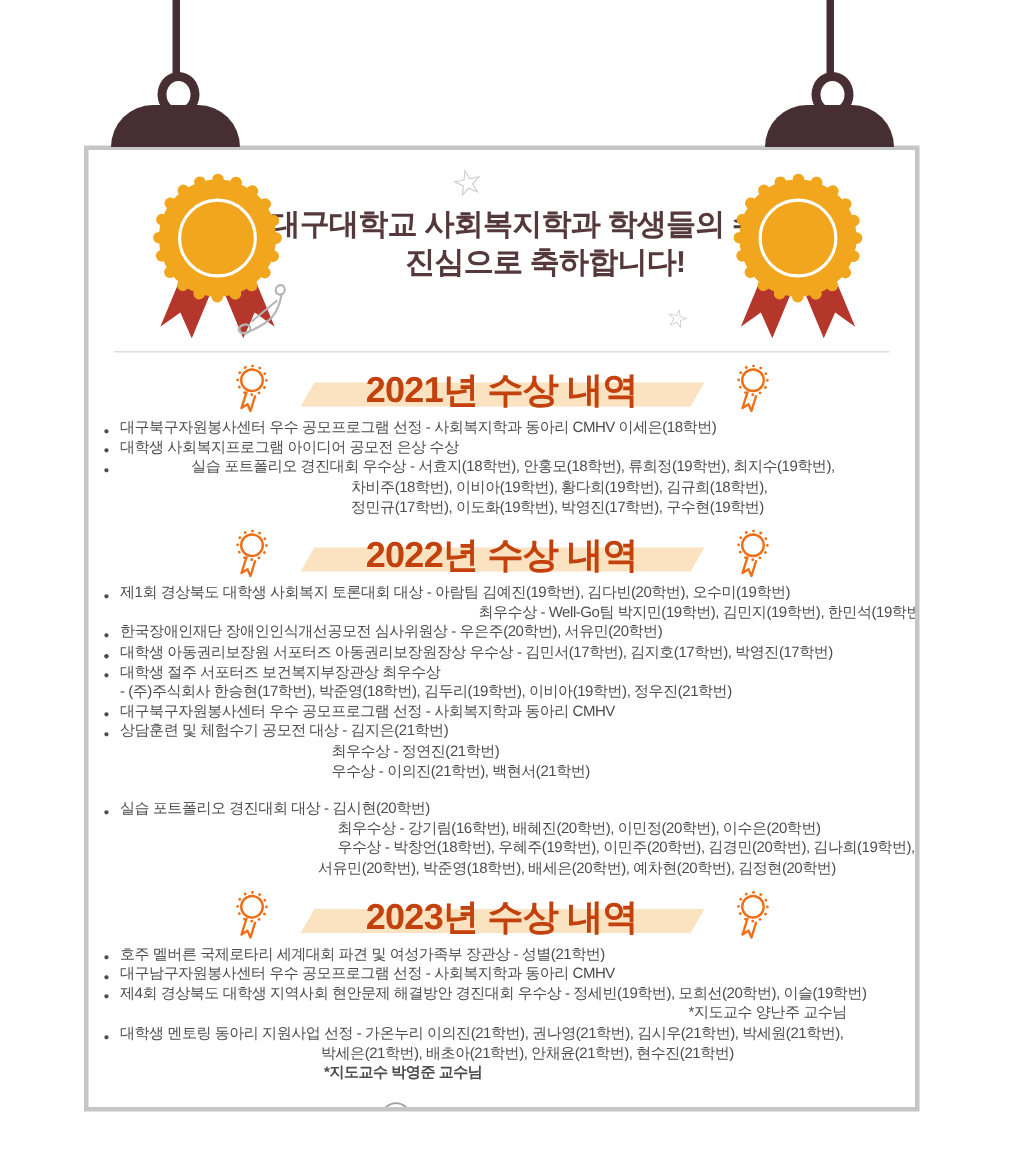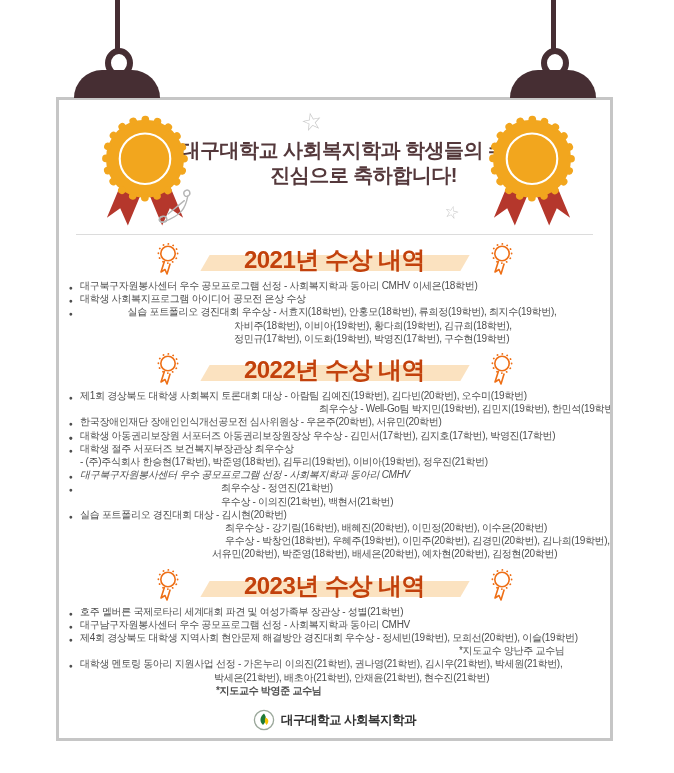--- a/index.html
+++ b/index.html
@@ -140,25 +140,25 @@
   </svg>
 </div>
           <div class="sec-body">
             <div class="line" style="padding-left: 11px;"><span class="dot">●</span><span class="txt">제1회 경상북도 대학생 사회복지 토론대회 대상 - 아람팀 김예진(19학번), 김다빈(20학번), 오수미(19학번)</span></div>
             <div class="line" style="padding-left: 250px;"><span class="txt">최우수상 - Well-Go팀 박지민(19학번), 김민지(19학번), 한민석(19학번)</span></div>
             <div class="line" style="padding-left: 11px;"><span class="dot">●</span><span class="txt">한국장애인재단 장애인인식개선공모전 심사위원상 - 우은주(20학번), 서유민(20학번)</span></div>
             <div class="line" style="padding-left: 11px;"><span class="dot">●</span></div>
             <div class="line" style="padding-left: 11px;"><span class="dot">●</span><span class="txt">대학생 아동권리보장원 서포터즈 아동권리보장원장상 우수상 - 김민서(17학번), 김지호(17학번), 박영진(17학번)</span></div>
             <div class="line" style="padding-left: 11px;"><span class="dot">●</span><span class="txt">대학생 절주 서포터즈 보건복지부장관상 최우수상</span></div>
             <div class="line" style="padding-left: 11px;"><span class="txt">- (주)주식회사 한승현(17학번), 박준영(18학번), 김두리(19학번), 이비아(19학번), 정우진(21학번)</span></div>
-            <div class="line" style="padding-left: 11px; font-style: italic;"><span class="dot">●</span><span class="txt">대구북구자원봉사센터 우수 공모프로그램 선정 - 사회복지학과 동아리 CMHV</span></div>
-            <div class="line" style="padding-left: 11px;"><span class="dot">●</span></div>
+            <div class="line" style="padding-left: 11px;"><span class="dot">●</span><span class="txt">대구북구자원봉사센터 우수 공모프로그램 선정 - 사회복지학과 동아리 CMHV</span></div>
+            <div class="line" style="padding-left: 11px;"><span class="dot">●</span><span class="txt">상담훈련 및 체험수기 공모전 대상 - 김지은(21학번)</span></div>
             <div class="line" style="padding-left: 152px;"><span class="txt">최우수상 - 정연진(21학번)</span></div>
             <div class="line" style="padding-left: 152px;"><span class="txt">우수상 - 이의진(21학번), 백현서(21학번)</span></div>
-            <div class="line" style="padding-left: 11px;"><span class="dot">●</span><span class="txt">실습 포트폴리오 경진대회 대상 - 김시현(20학번)</span></div>
+            <div class="line" style="padding-left: 11px; margin-top: 12px;"><span class="dot">●</span><span class="txt">실습 포트폴리오 경진대회 대상 - 김시현(20학번)</span></div>
             <div class="line" style="padding-left: 156px;"><span class="txt">최우수상 - 강기림(16학번), 배혜진(20학번), 이민정(20학번), 이수은(20학번)</span></div>
             <div class="line" style="padding-left: 156px;"><span class="txt">우수상 - 박창언(18학번), 우혜주(19학번), 이민주(20학번), 김경민(20학번), 김나희(19학번),</span></div>
             <div class="line" style="padding-left: 143px;"><span class="txt">서유민(20학번), 박준영(18학번), 배세은(20학번), 예차현(20학번), 김정현(20학번)</span></div>
           </div>
         </section>
         <section class="sec">
           <div class="sec-head">
   <svg class="rosette" width="26" height="32" viewBox="0 0 26 32" aria-hidden="true">
     <path d="M9.5 18 L6 29 L10 26.5 L12 31 L15.2 20.5" fill="none" stroke="#ee6f16" stroke-width="1.6" stroke-linejoin="round"></path>
     <circle cx="13" cy="10.5" r="9.6" fill="none" stroke="#ee6f16" stroke-width="1.8" stroke-linecap="round" stroke-dasharray="0.1 4.93"></circle>

